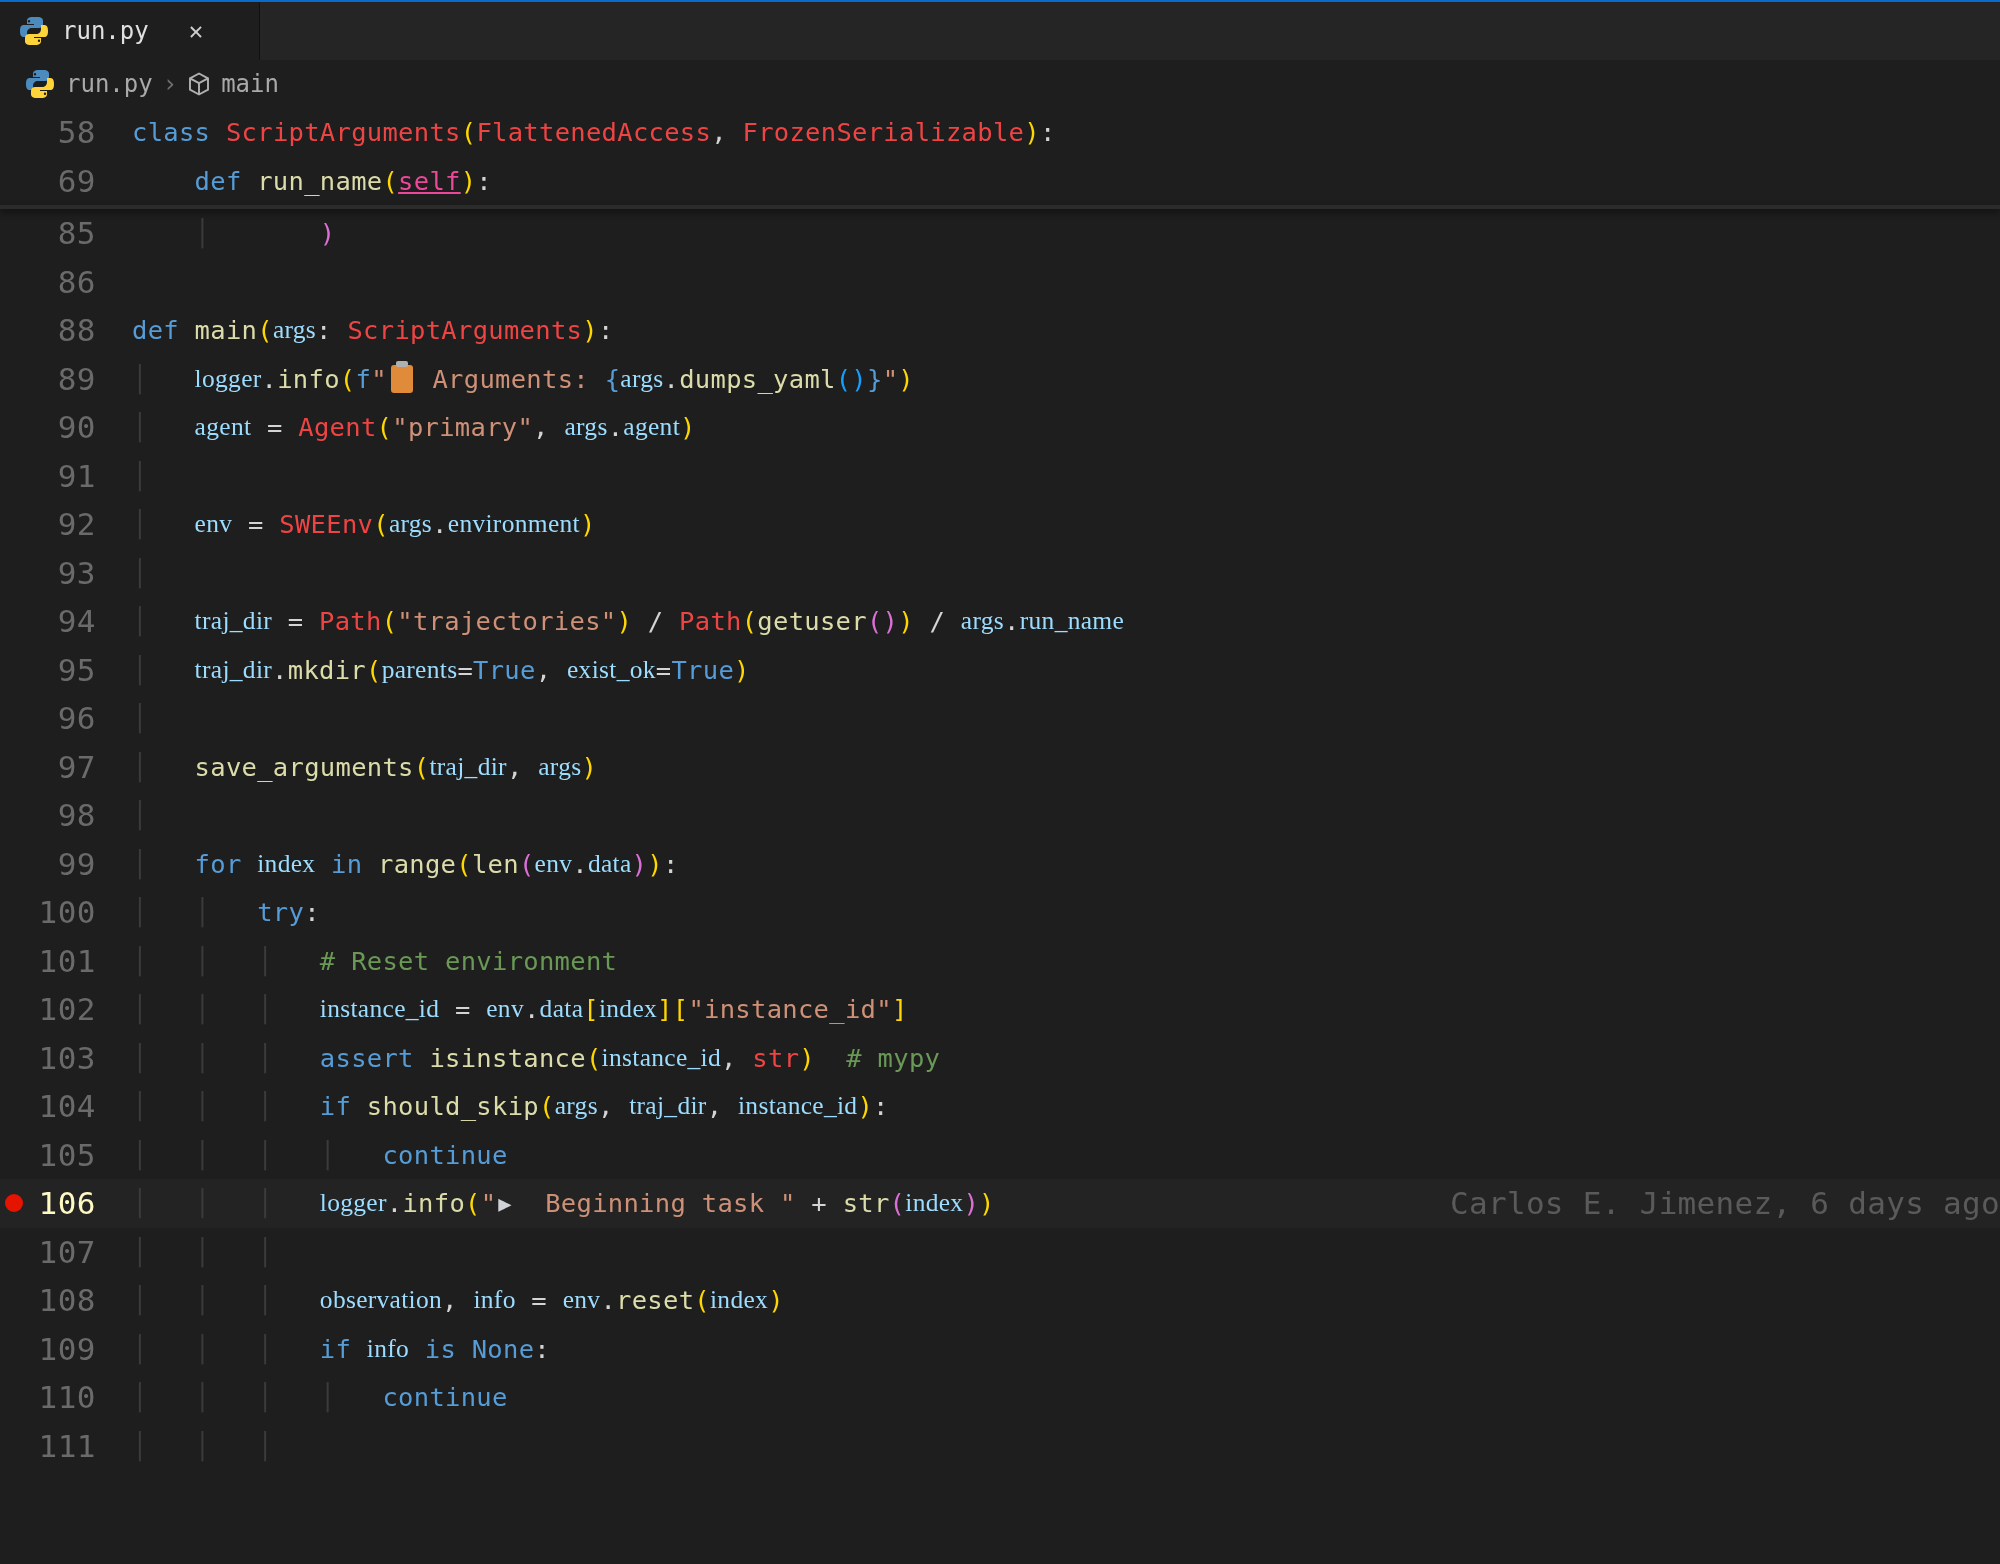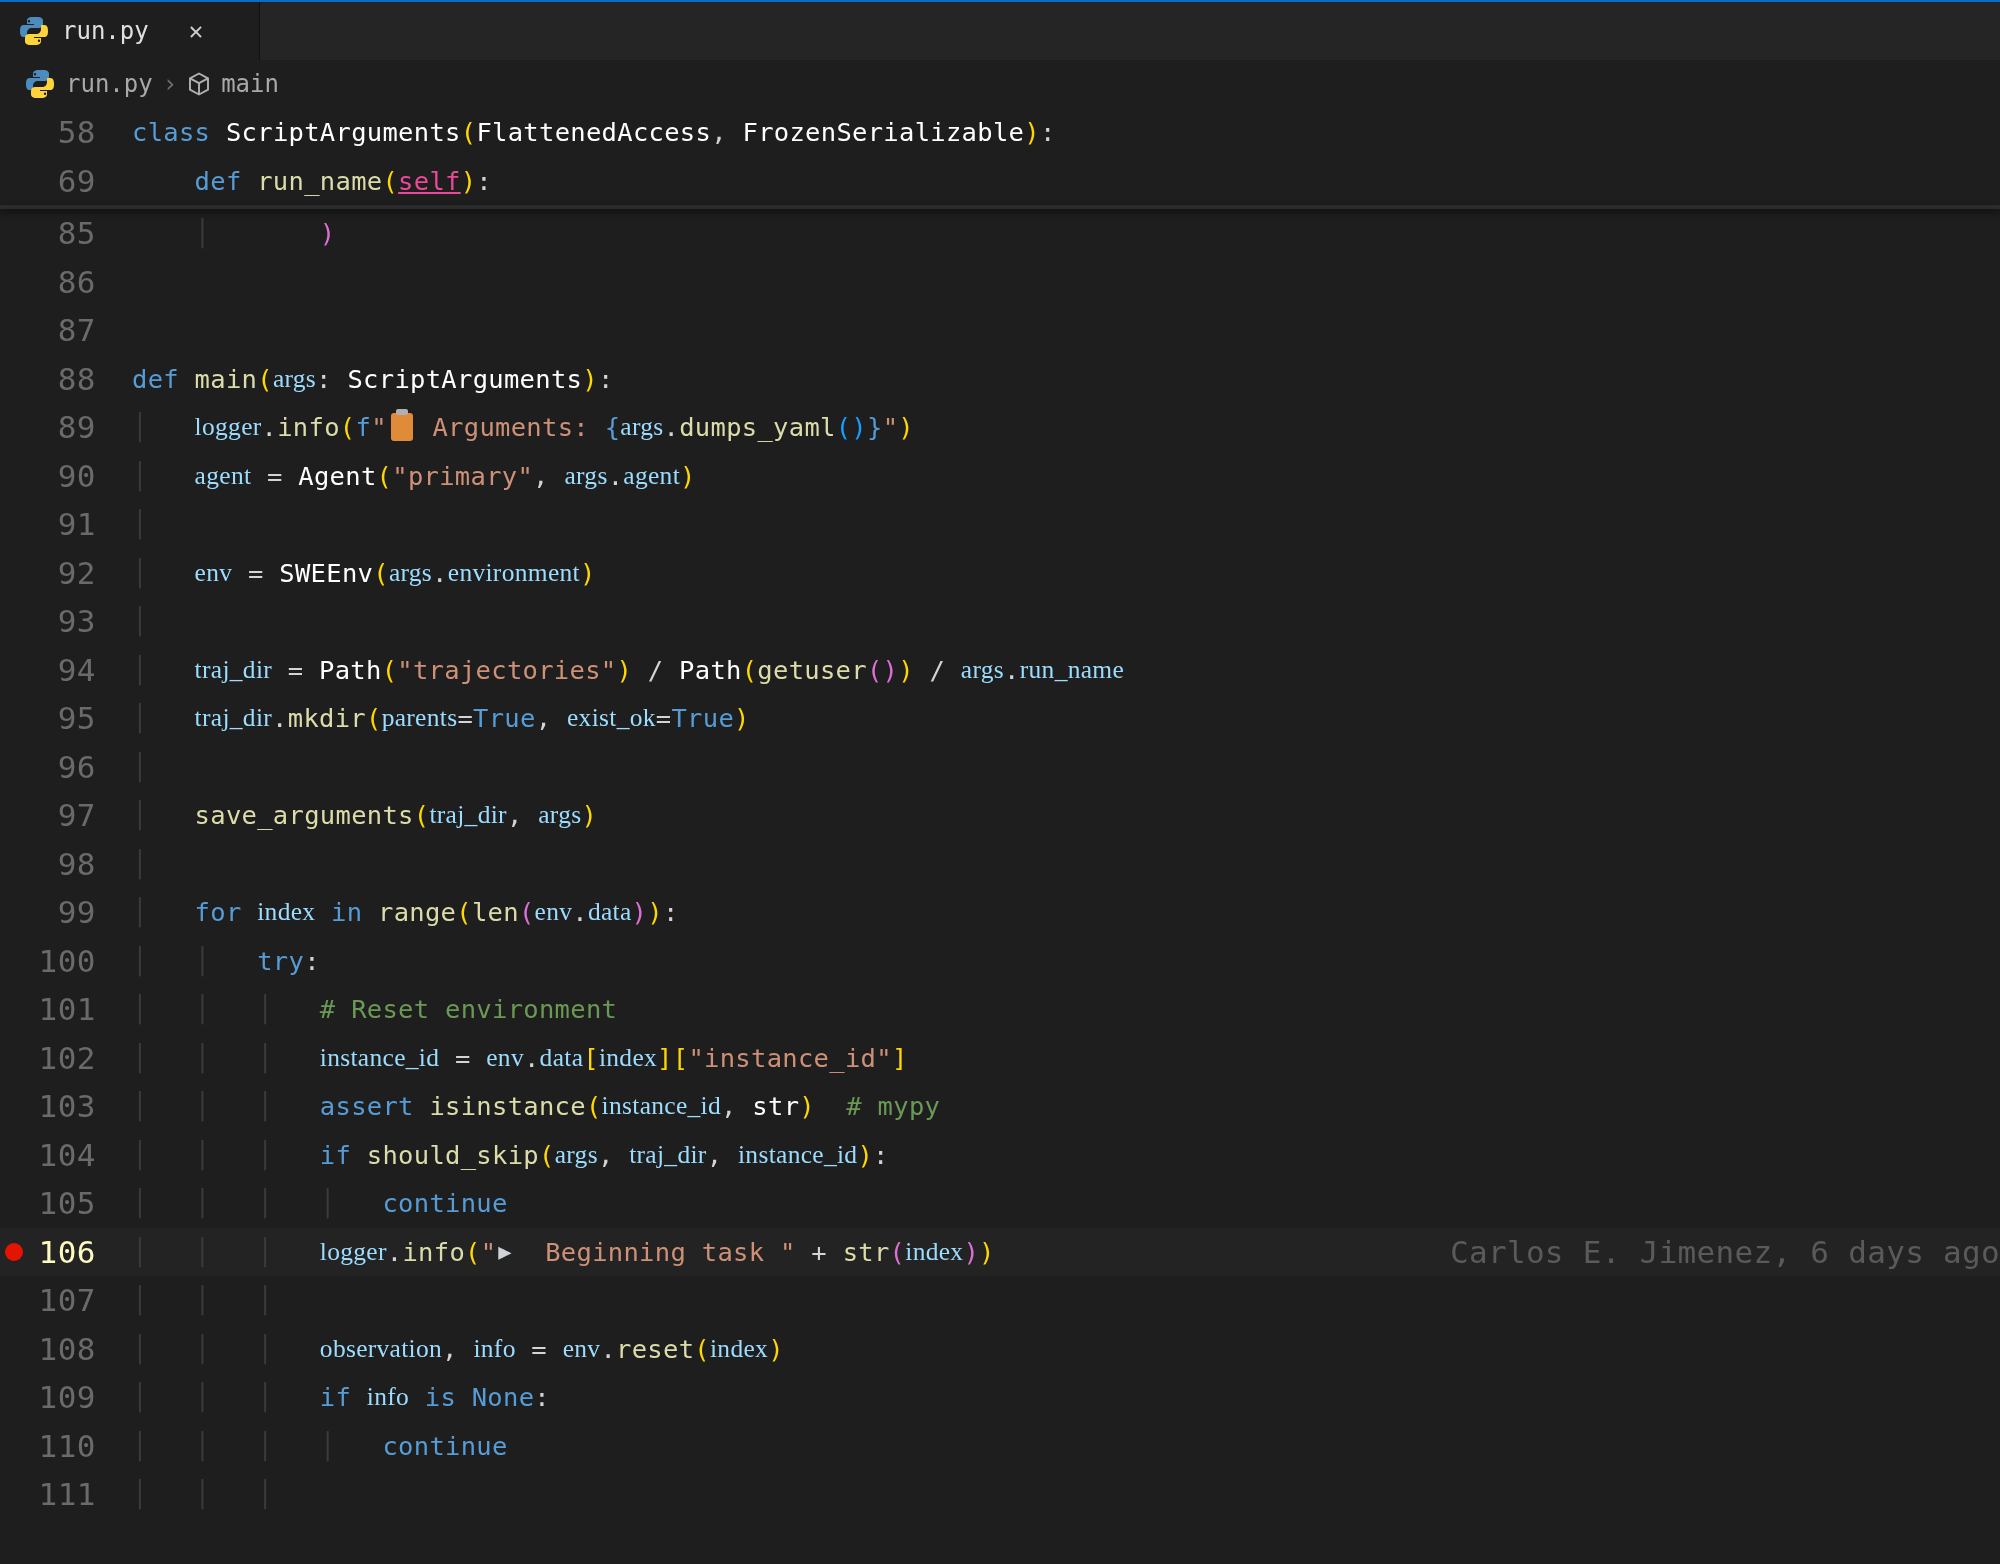--- a/index.html
+++ b/index.html
@@ -115,21 +115,21 @@
     background: rgba(255,255,255,0.06);
     box-shadow: 0 3px 6px rgba(0,0,0,0.6);
   }
 
   
   .ig { color: #3b3b3b; }
 
   
   .kw   { color: #569cd6; }
   .fn   { color: #dcdcaa; }
-  .cls  { color: #ffffff; }
+  .cls  { color: #ef4444; }
   .var  { color: #9cdcfe; font-family: Liberation Serif, serif; }
   .str  { color: #ce9178; }
   .cmt  { color: #6a9955; }
   .punc { color: #d4d4d4; }
   .op   { color: #d4d4d4; }
   .yell { color: #ffd700; }
   .pink { color: #da70d6; }
   .blueb{ color: #179fff; }
   .self { color: #ec4899; text-decoration: underline; }
 
@@ -218,25 +218,20 @@
       <div class="lineno">85</div>
       <div class="code"><span class="ig">    │   </span><span class="punc">    </span><span class="pink">)</span></div>
     </div>
     <div class="line">
       <div class="gutter-bp"></div>
       <div class="lineno">86</div>
       <div class="code"></div>
     </div>
     <div class="line">
       <div class="gutter-bp"></div>
-      <div class="lineno">87</div>
-      <div class="code"></div>
-    </div>
-    <div class="line">
-      <div class="gutter-bp"></div>
       <div class="lineno">88</div>
       <div class="code"><span class="kw">def </span><span class="fn">main</span><span class="yell">(</span><span class="var">args</span><span class="punc">: </span><span class="cls">ScriptArguments</span><span class="yell">)</span><span class="punc">:</span></div>
     </div>
     <div class="line">
       <div class="gutter-bp"></div>
       <div class="lineno">89</div>
       <div class="code"><span class="ig">│   </span><span class="var">logger</span><span class="punc">.</span><span class="fn">info</span><span class="yell">(</span><span class="kw">f</span><span class="str">"</span><span class="emoji"><span class="clipboard"></span></span><span class="str"> Arguments: </span><span class="kw">{</span><span class="var">args</span><span class="punc">.</span><span class="fn">dumps_yaml</span><span class="blueb">()</span><span class="kw">}</span><span class="str">"</span><span class="yell">)</span></div>
     </div>
     <div class="line">
       <div class="gutter-bp"></div>

